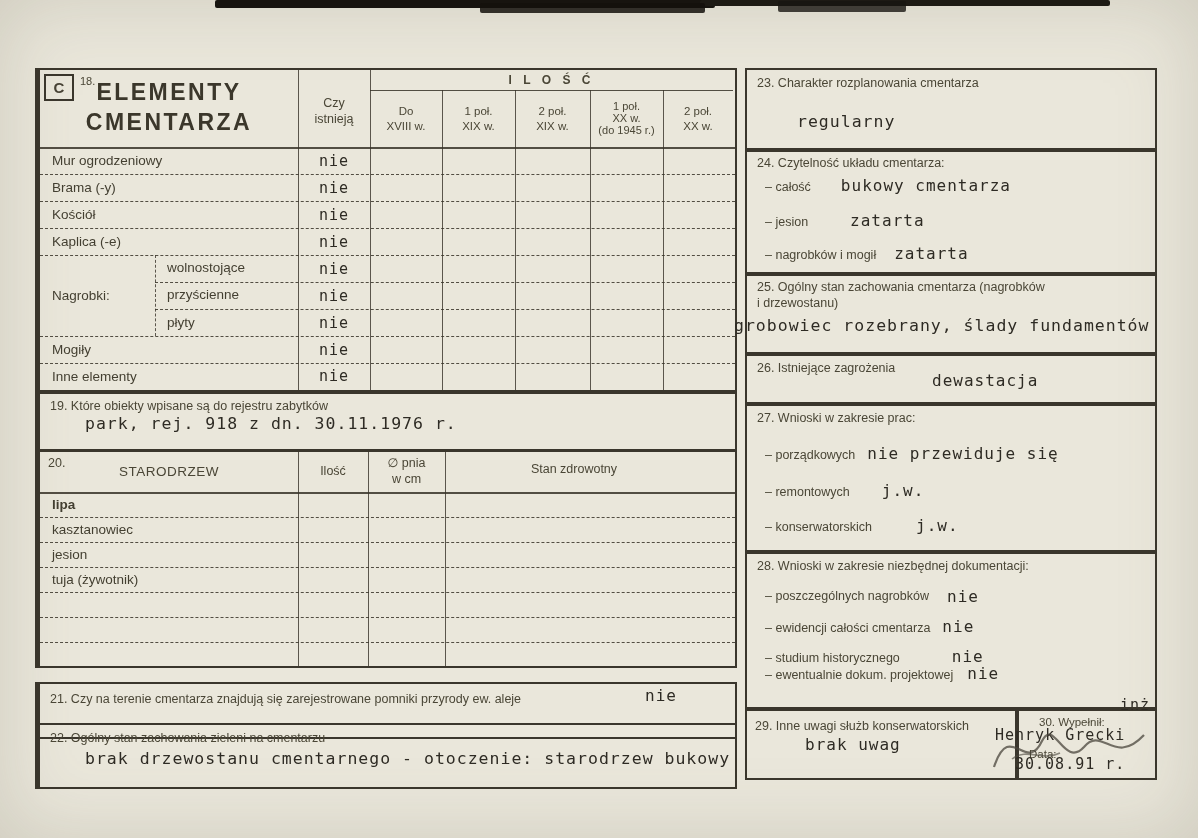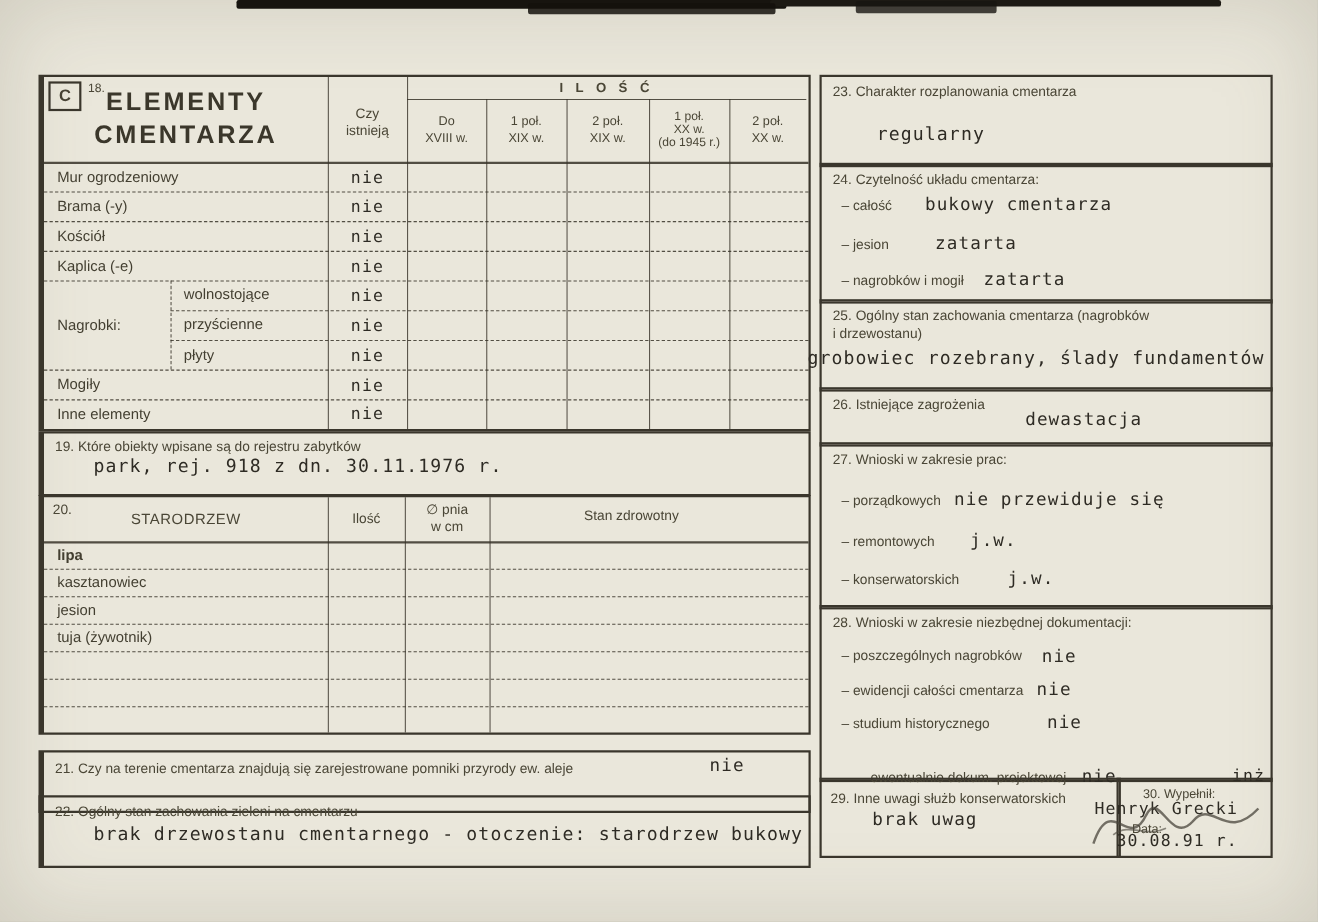--- a/index.html
+++ b/index.html
@@ -201,31 +201,31 @@
       <span class="typed" style="margin-left:18px;">nie</span>
     </div>
     <div class="item" style="top:65px;">
       <span class="lbl">– ewidencji całości cmentarza</span>
       <span class="typed" style="margin-left:12px;">nie</span>
     </div>
     <div class="item" style="top:95px;">
       <span class="lbl">– studium historycznego</span>
       <span class="typed" style="margin-left:52px;">nie</span>
     </div>
-    <div class="item" style="top:144px;margin-left:16px;">
+    <div class="item" style="top:112px;">
       <span class="lbl">– ewentualnie dokum. projektowej</span>
       <span class="typed" style="margin-left:14px;">nie</span>
     </div>
   </div>
 
   <div class="typed sm" style="position:absolute;left:1120px;top:696px;">inż</div>
 
   <div class="box" style="left:745px;top:707px;width:270px;height:69px;">
     <div class="lbl" style="position:absolute;left:8px;top:10px;">29. Inne uwagi służb konserwatorskich</div>
-    <div class="typed" style="position:absolute;left:46px;top:26px;">brak uwag</div>
+    <div class="typed" style="position:absolute;left:58px;top:26px;">brak uwag</div>
   </div>
 
   <div class="box" style="left:1015px;top:707px;width:138px;height:69px;">
     <div class="lbl" style="position:absolute;left:22px;top:6px;font-size:11.5px;">30. Wypełnił:</div>
     <div class="typed sm" style="position:absolute;left:-22px;top:17px;">Henryk Grecki</div>
     <div class="lbl" style="position:absolute;left:12px;top:38px;font-size:11.5px;">Data:</div>
     <div class="typed sm" style="position:absolute;left:-2px;top:46px;">30.08.91 r.</div>
     <svg width="170" height="75" viewBox="0 0 170 75" style="position:absolute;left:-35px;top:-2px;overflow:visible;">
       <path d="M12,60 C28,12 44,68 60,34 C72,10 82,62 102,40 C120,18 132,60 162,28" fill="none" stroke="#4a463c" stroke-width="2.2" opacity="0.75"></path>
       <path d="M30,52 C45,40 60,55 78,46" fill="none" stroke="#4a463c" stroke-width="1.6" opacity="0.6"></path>

